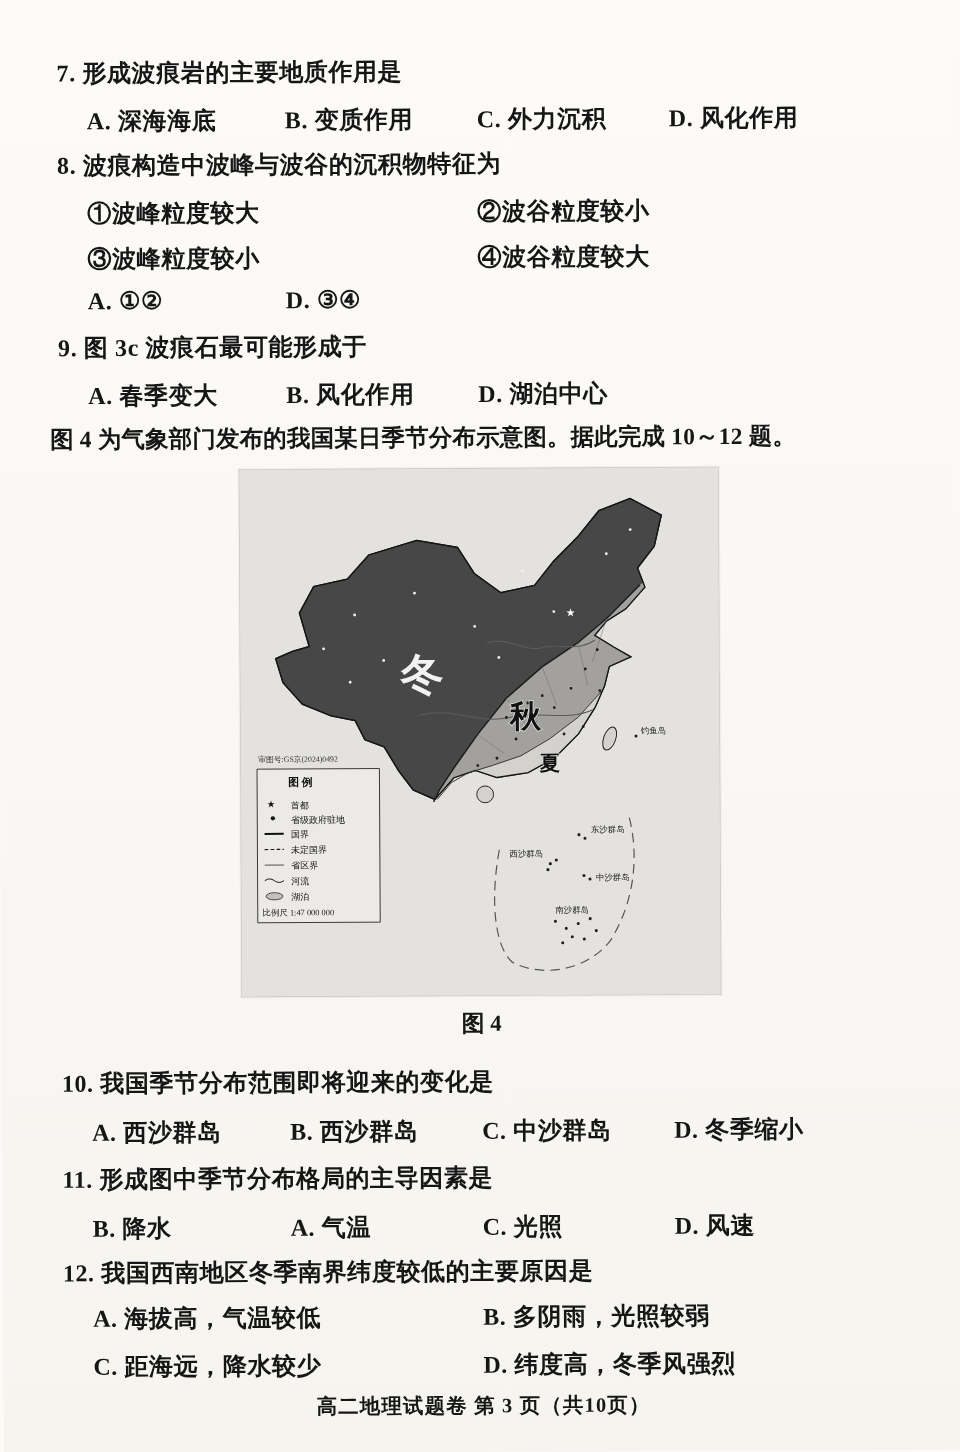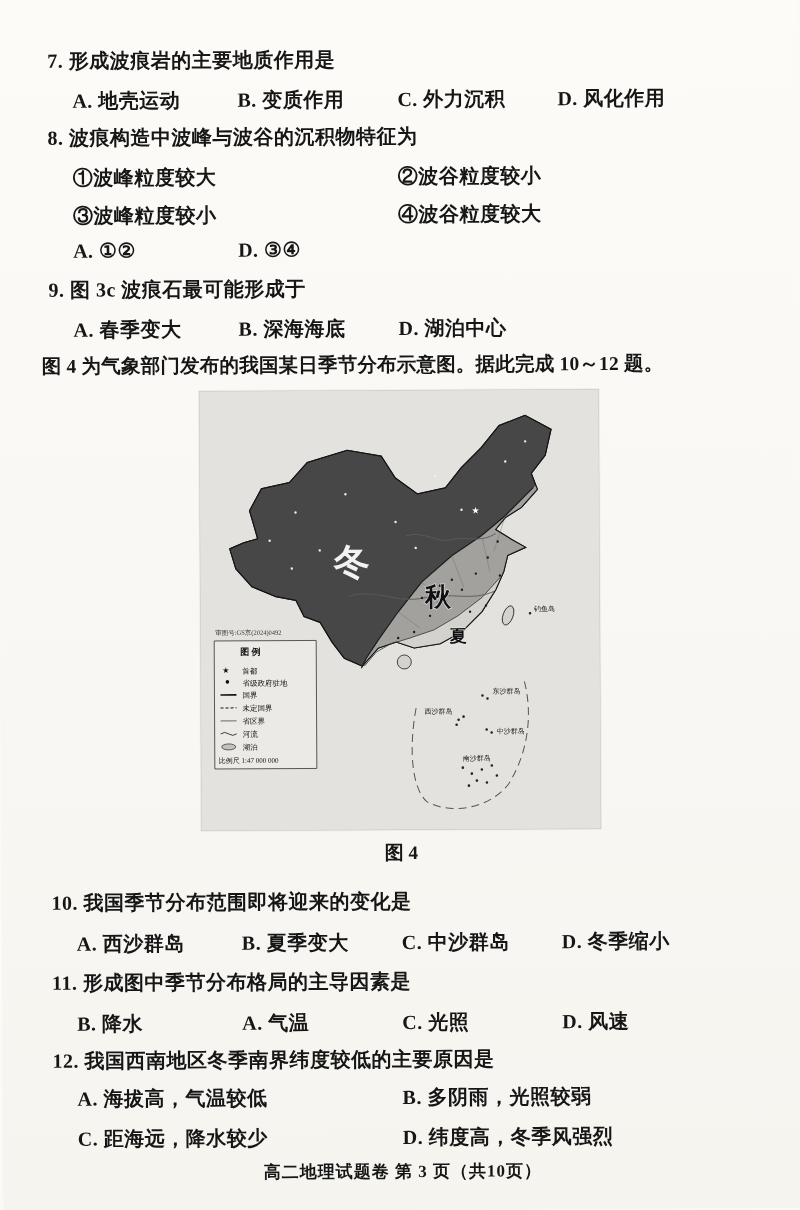--- a/index.html
+++ b/index.html
@@ -26,21 +26,21 @@
   .caption { left:0; right:0; text-align:center; font-size:19px; font-weight:600; }
   .footer { left:0; right:0; text-align:center; font-size:17px; font-weight:600; letter-spacing:1px; }
 </style>
 </head>
 <body>
 
 <div class="sheet">
 
   <div class="abs stem" style="top:46px">7. 形成波痕岩的主要地质作用是</div>
   <div class="abs opts4" style="top:86px">
-    <span class="opt">A. 地壳运动</span>
+    <span class="opt">A. 深海海底</span>
     <span class="opt">B. 变质作用</span>
     <span class="opt">C. 外力沉积</span>
     <span class="opt">D. 风化作用</span>
   </div>
 
   <div class="abs stem" style="top:123px">8. 波痕构造中波峰与波谷的沉积物特征为</div>
   <div class="abs opts2" style="top:163px">
     <span class="opt">①波峰粒度较大</span>
     <span class="opt">②波谷粒度较小</span>
   </div>
@@ -49,21 +49,21 @@
     <span class="opt">④波谷粒度较大</span>
   </div>
   <div class="abs opts4" style="top:237px">
     <span class="opt">A. ①②</span>
     <span class="opt">D. ③④</span>
   </div>
 
   <div class="abs stem" style="top:275px">9. 图 3c 波痕石最可能形成于</div>
   <div class="abs opts4" style="top:315px">
     <span class="opt">A. 春季变大</span>
-    <span class="opt">B. 深海海底</span>
+    <span class="opt">B. 风化作用</span>
     <span class="opt">D. 湖泊中心</span>
   </div>
 
   <div class="abs intro" style="top:351px">图 4 为气象部门发布的我国某日季节分布示意图。据此完成 10～12 题。</div>
 
   <div class="abs mapbox" style="top:390px">
     <svg viewBox="0 0 400 440" width="400" height="440" font-family="Liberation Serif, DejaVu Serif, serif">
       <defs>
         <clipPath id="chinaClip">
           <path d="M58,148 L50,120 L62,98 L90,92 L108,72 L148,60 L182,66 L196,88 L218,104 L246,98 L262,78 L282,58 L300,36 L326,26 L352,40 L346,66 L332,84 L338,100 L322,118 L306,128 L296,140 L312,150 L326,158 L308,166 L304,182 L296,200 L282,222 L262,242 L240,254 L214,258 L196,252 L178,258 L162,276 L144,268 L132,252 L120,232 L104,226 L96,210 L76,206 L52,196 L36,178 L30,158 L44,152 Z"></path>
@@ -190,21 +190,21 @@
         <text x="18" y="372" font-size="7" fill="#111">比例尺 1:47 000 000</text>
       </g>
     </svg>
   </div>
 
   <div class="abs caption" style="top:840px">图 4</div>
 
   <div class="abs stem" style="top:888px">10. 我国季节分布范围即将迎来的变化是</div>
   <div class="abs opts4" style="top:929px">
     <span class="opt">A. 西沙群岛</span>
-    <span class="opt">B. 夏季变大</span>
+    <span class="opt">B. 西沙群岛</span>
     <span class="opt">C. 中沙群岛</span>
     <span class="opt">D. 冬季缩小</span>
   </div>
 
   <div class="abs stem" style="top:968px">11. 形成图中季节分布格局的主导因素是</div>
   <div class="abs opts4" style="top:1009px">
     <span class="opt">B. 降水</span>
     <span class="opt">A. 气温</span>
     <span class="opt">C. 光照</span>
     <span class="opt">D. 风速</span>

